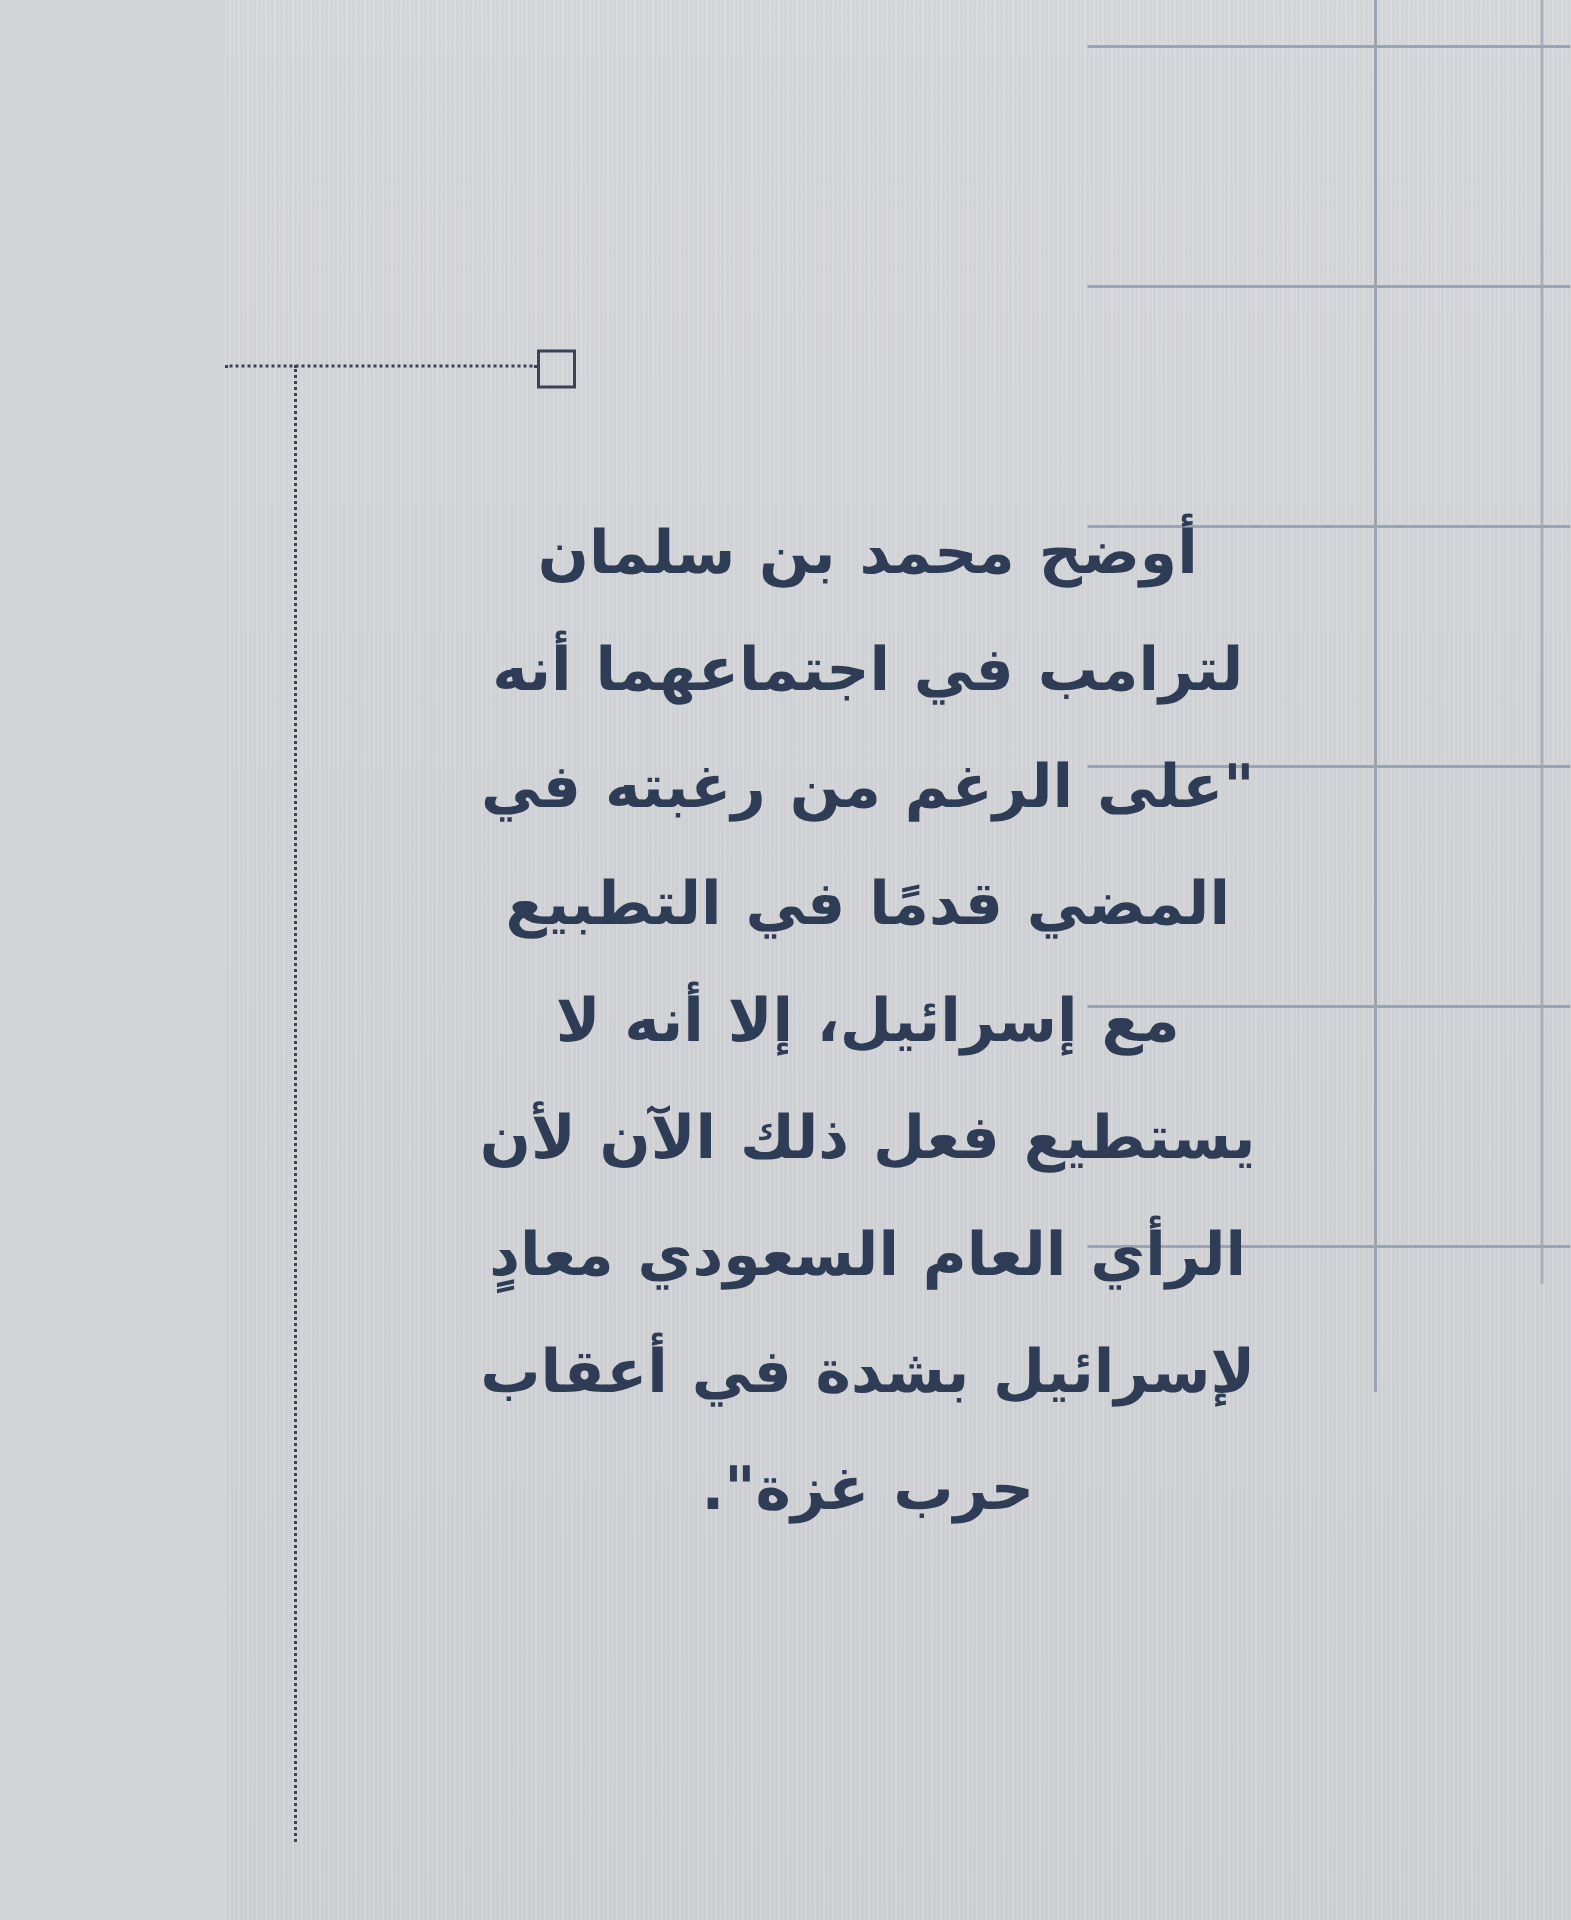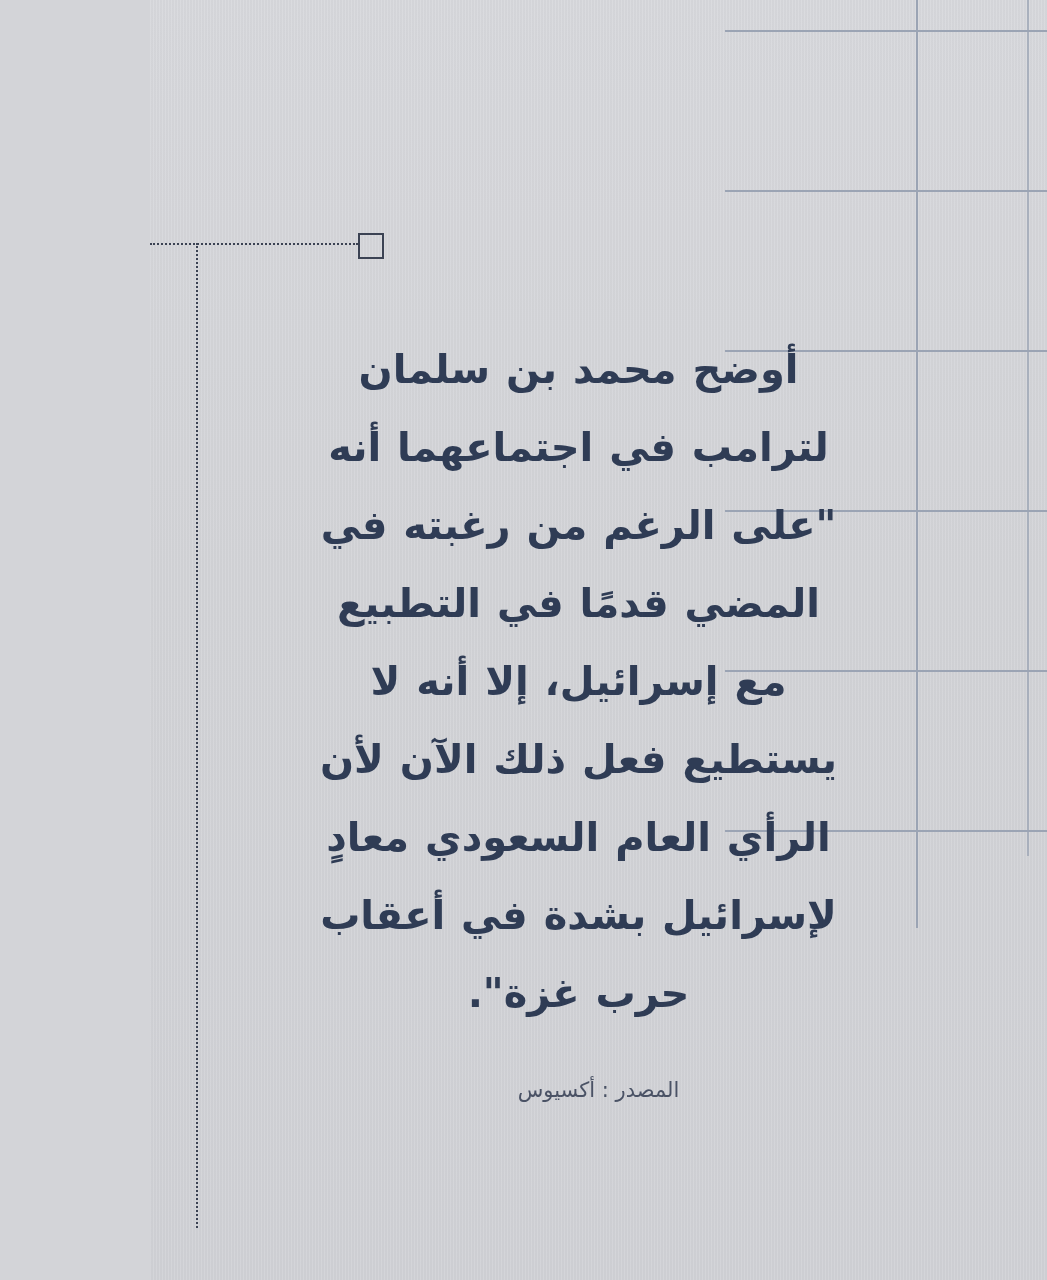--- a/index.html
+++ b/index.html
@@ -139,15 +139,14 @@
   </div>
 
   <div class="dot-h"></div>
   <div class="dot-v"></div>
   <div class="square-node"></div>
 
   <div class="quote-block">
     <p class="quote-text">أوضح محمد بن سلمان لترامب في اجتماعهما أنه "على الرغم من رغبته في المضي قدمًا في التطبيع مع إسرائيل، إلا أنه لا يستطيع فعل ذلك الآن لأن الرأي العام السعودي معادٍ لإسرائيل بشدة في أعقاب حرب غزة".</p>
   </div>
 
-  <div class="source">المصدر : أكسيوس</div>
 
 </div>
 
 </body></html>

